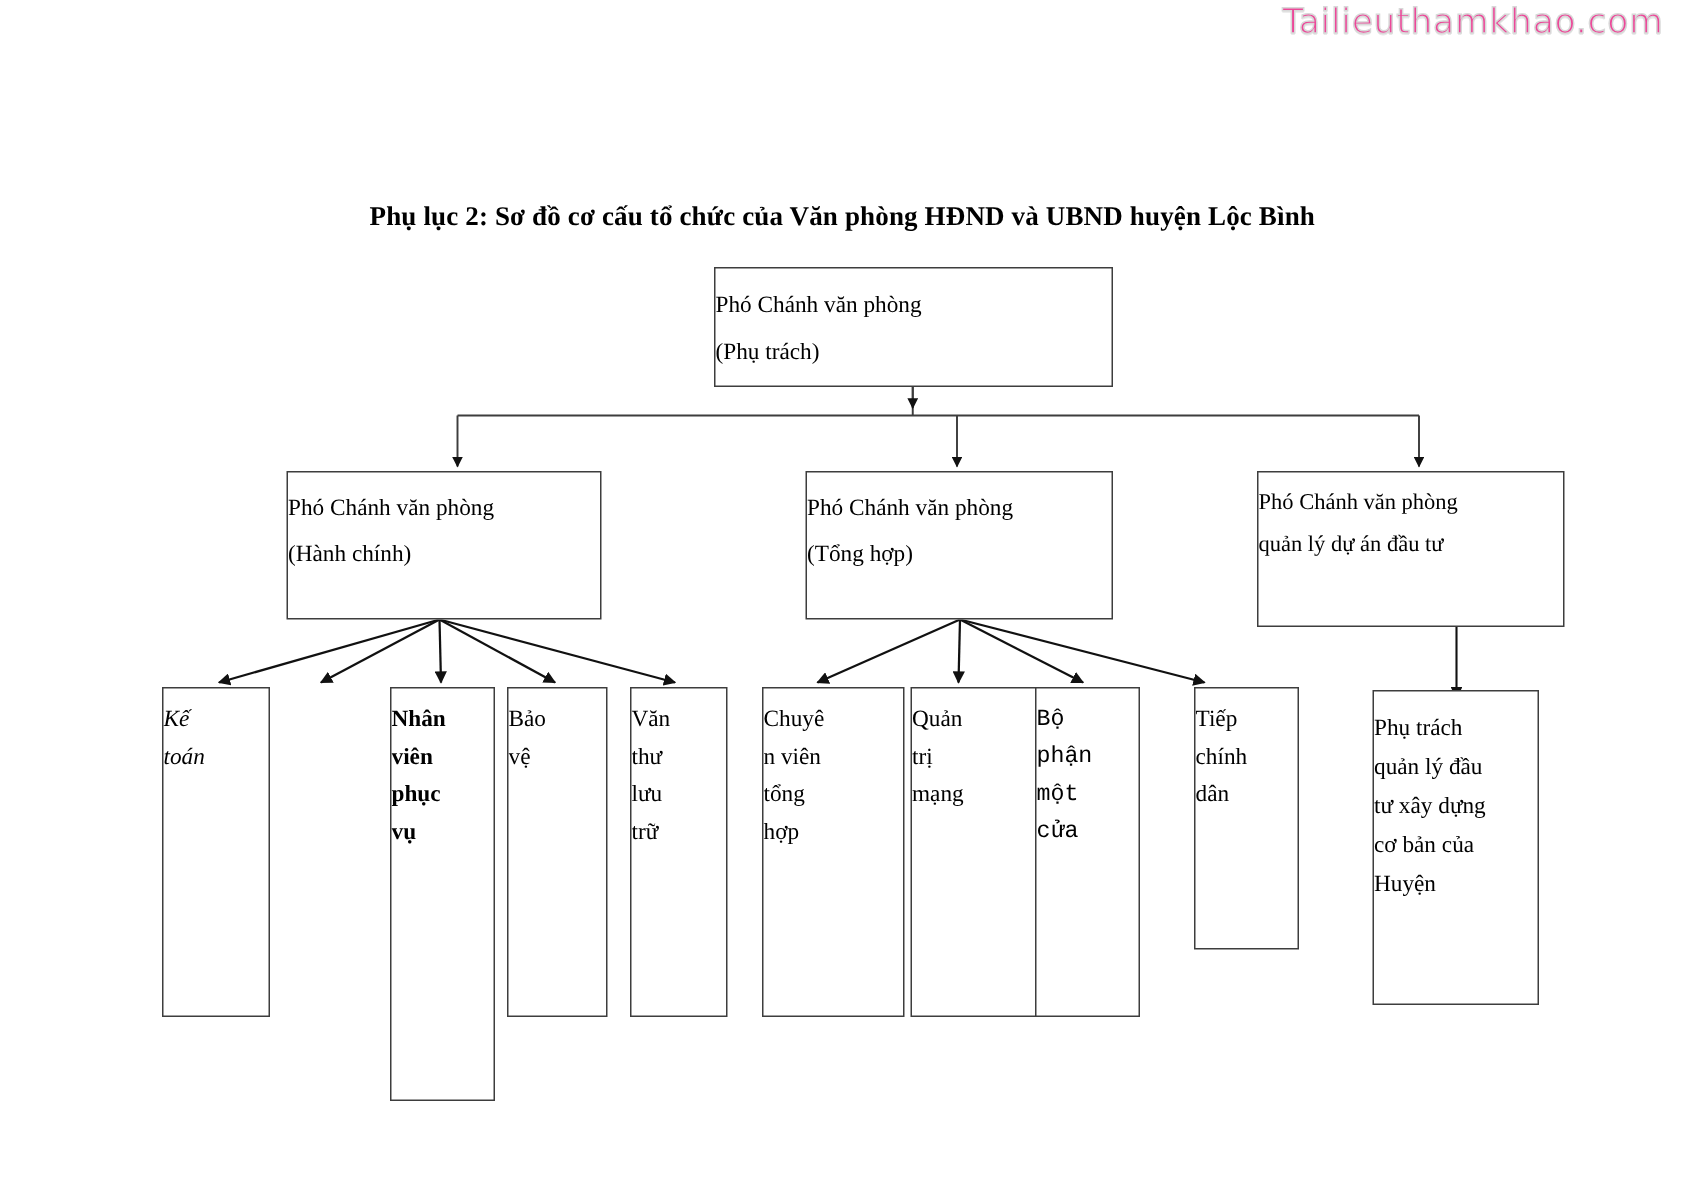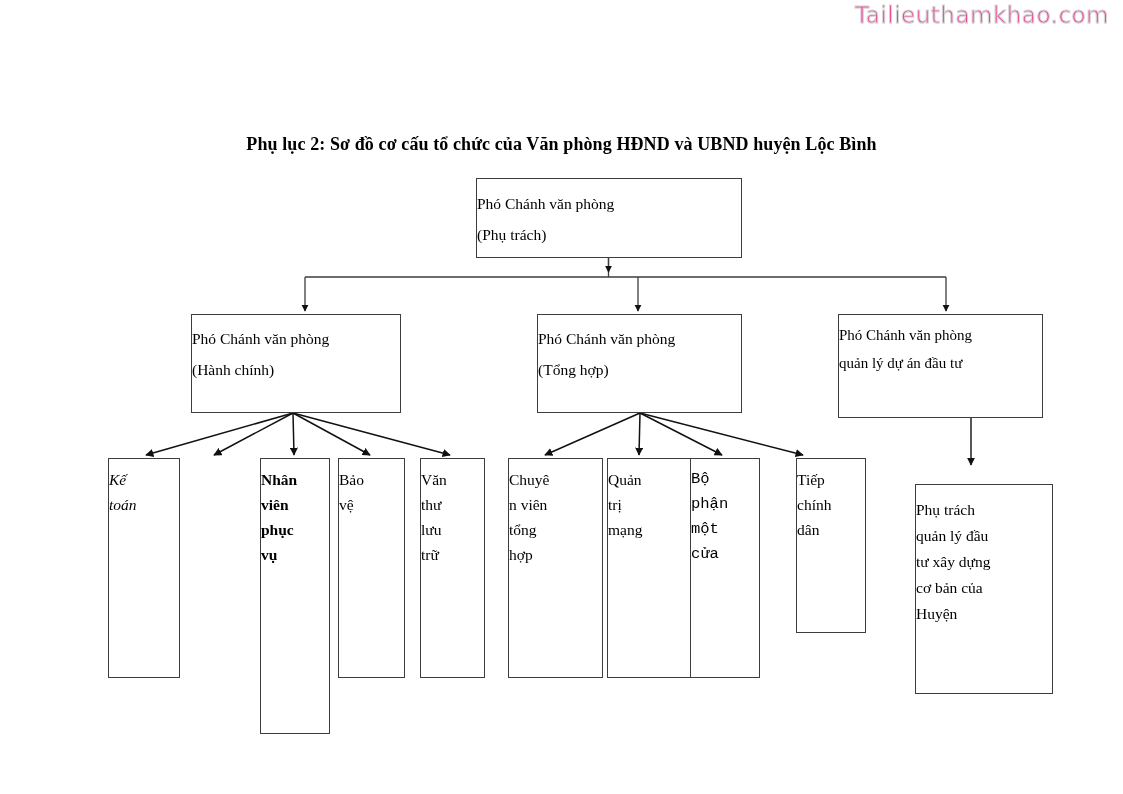--- a/index.html
+++ b/index.html
@@ -230,21 +230,21 @@
   </div>
 
   <div class="node leaf" style="left:771px; top:458px; width:70px; height:175px;margin-left:25px;">
     <div class="lines">
       <span class="ln">Tiếp</span>
       <span class="ln">chính</span>
       <span class="ln">dân</span>
     </div>
   </div>
 
-  <div class="node leaf-wide" style="left:915px; top:484px; width:138px; height:210px;">
+  <div class="node leaf-wide" style="left:915px; top:460px; width:111px; height:210px;">
     <div class="lines">
       <span class="ln">Phụ trách</span>
       <span class="ln">quản lý đầu</span>
       <span class="ln">tư xây dựng</span>
       <span class="ln">cơ bản của</span>
       <span class="ln">Huyện</span>
     </div>
   </div>
 
 </div>

